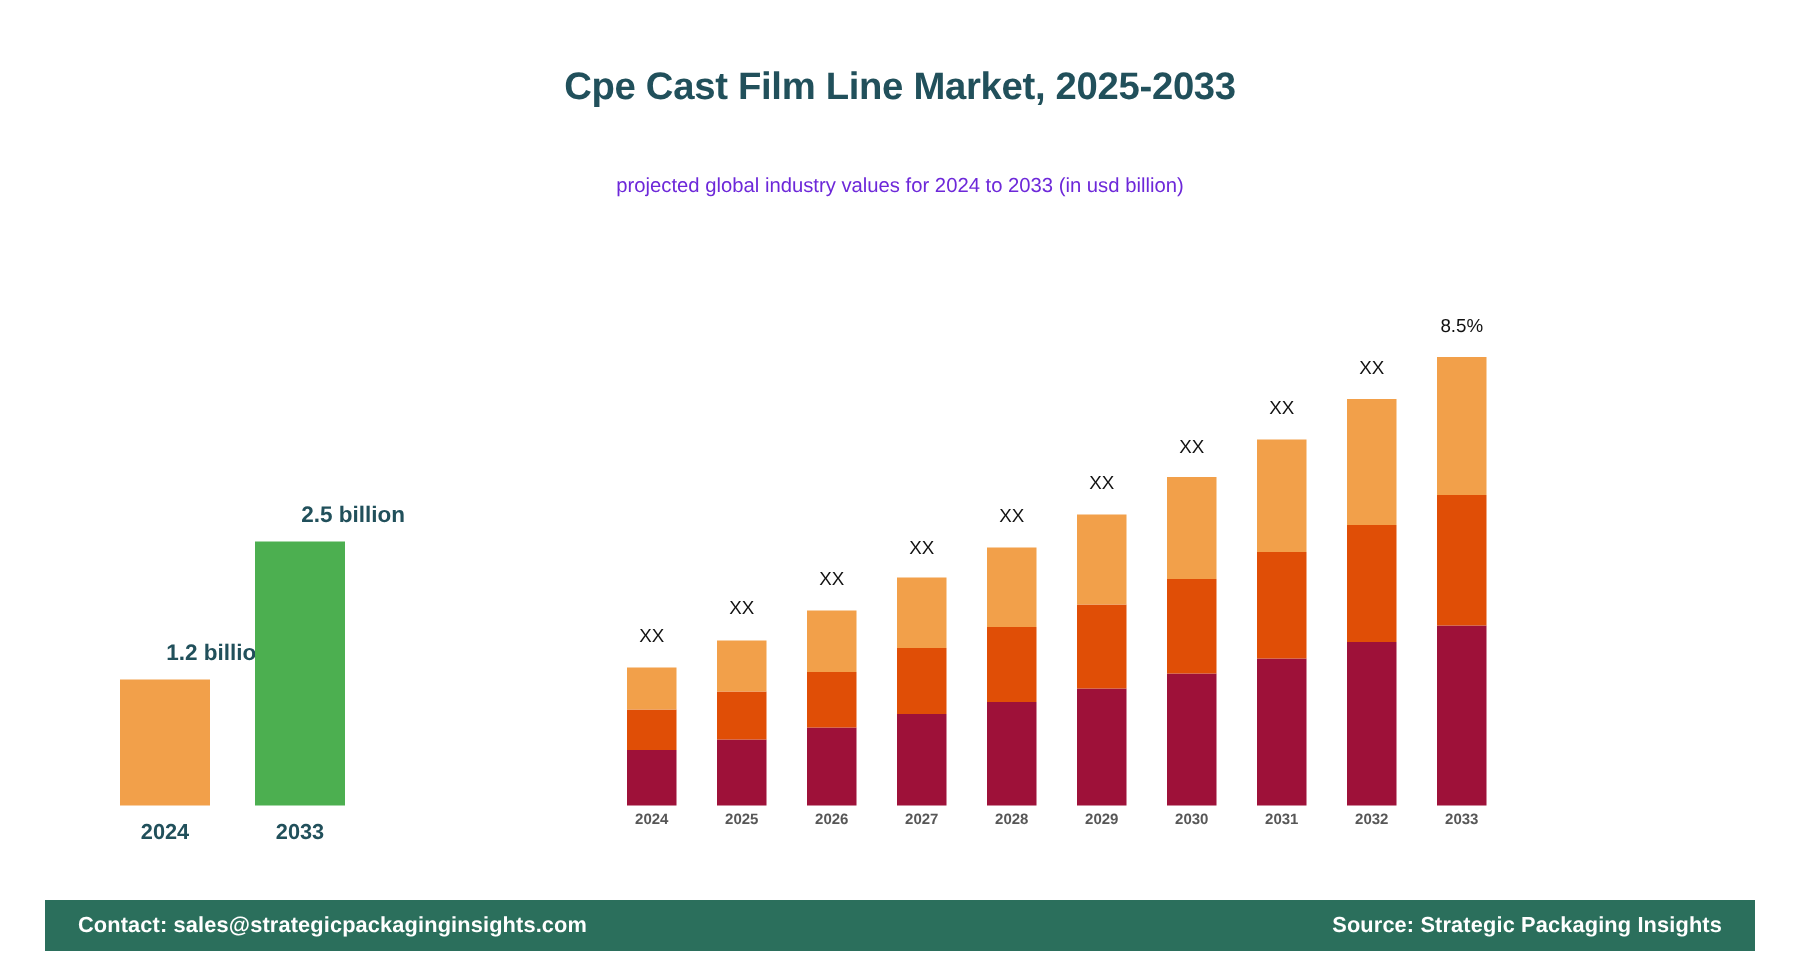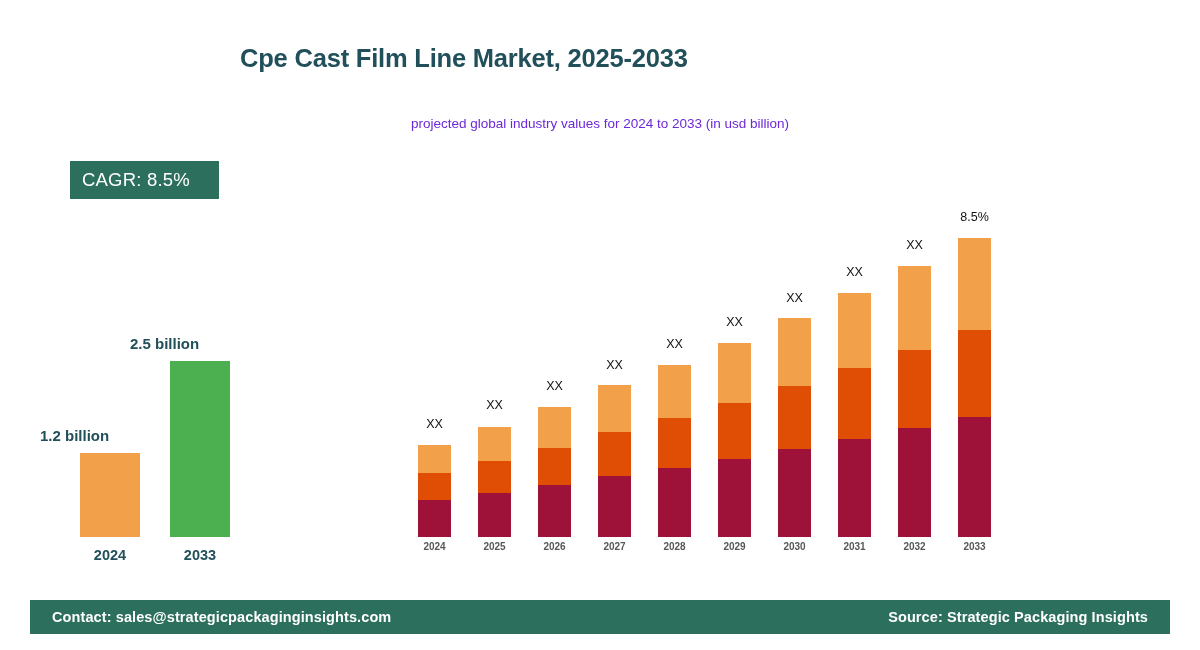--- a/index.html
+++ b/index.html
@@ -20,42 +20,42 @@
     letter-spacing: 0.1px; line-height: 15px;
   }
   .logo-tag {
     margin-top: 4px; font-size: 7.4px; color: #5FA772;
     letter-spacing: 0.55px; line-height: 9px; white-space: nowrap;
   }
 
   
   .title {
     position: absolute; left: 240px; top: 44px; width: 720px;
-    font-size: 25.5px; font-weight: bold;
+    text-align: center; font-size: 25.5px; font-weight: bold;
     color: #21505B; letter-spacing: -0.2px;
   }
   .subtitle {
     position: absolute; left: 240px; top: 116px; width: 720px;
     text-align: center; font-size: 13.5px; color: #6d28d9;
   }
 
   
   .cagr-badge {
     position: absolute; left: 70px; top: 161px;
     width: 149px; height: 38px;
     background: #2B6F5C; color: #ffffff;
     display: flex; align-items: center; padding-left: 12px;
     font-size: 18.5px; letter-spacing: 0.2px;
   }
 
   
   .left-chart { position: absolute; left: 0; top: 0; width: 320px; height: 650px; }
   .lbar { position: absolute; width: 60px; }
   .lbar-label {
-    position: absolute; width: 140px; text-align: left;
+    position: absolute; width: 140px; text-align: right;
     font-size: 15px; font-weight: bold; color: #21505B;
   }
   .lbar-year {
     position: absolute; width: 100px; text-align: center;
     font-size: 14.5px; font-weight: bold; color: #21505B;
   }
 
   
   .right-chart { position: absolute; left: 0; top: 0; width: 1200px; height: 650px; }
   .sbar { position: absolute; width: 33px; }
@@ -83,23 +83,20 @@
 </style>
 </head>
 <body>
 
 <div id="root">
 
 
   <div class="title">Cpe Cast Film Line Market, 2025-2033</div>
   <div class="subtitle">projected global industry values for 2024 to 2033 (in usd billion)</div>
 
-  <div class="cagr-badge">
-    <span>CAGR: 8.5%</span>
-  </div>
 
   <div class="left-chart" id="left-chart">
       <div class="lbar" style="left: 80px; top: 453px; height: 84px; background: rgb(242, 160, 74);"></div>
       <div class="lbar-label" style="left: 40px; top: 427px;">1.2 billion</div>
       <div class="lbar-year" style="left: 60px; top: 547px;">2024</div>
       <div class="lbar" style="left: 170px; top: 361px; height: 176px; background: rgb(76, 175, 80);"></div>
       <div class="lbar-label" style="left: 130px; top: 335px;">2.5 billion</div>
       <div class="lbar-year" style="left: 150px; top: 547px;">2033</div>
     </div>
 

